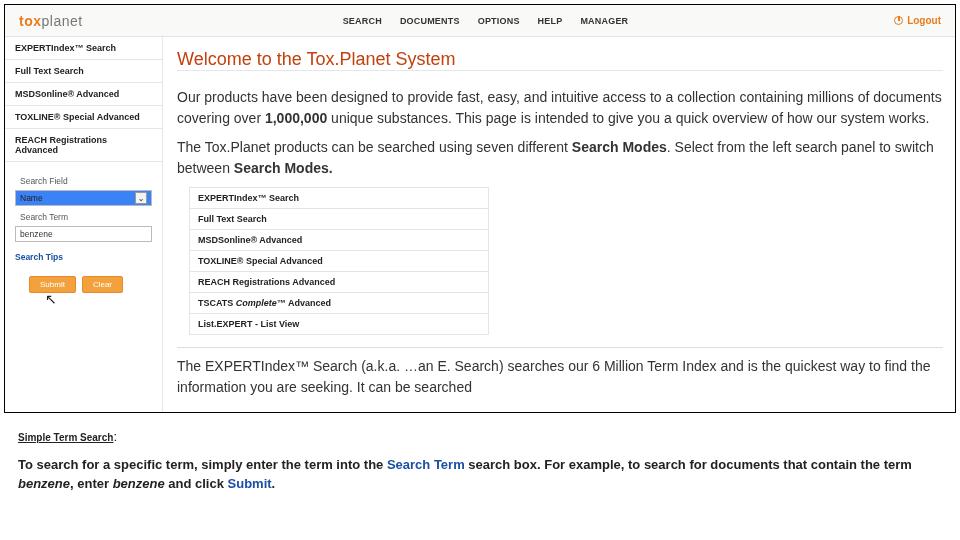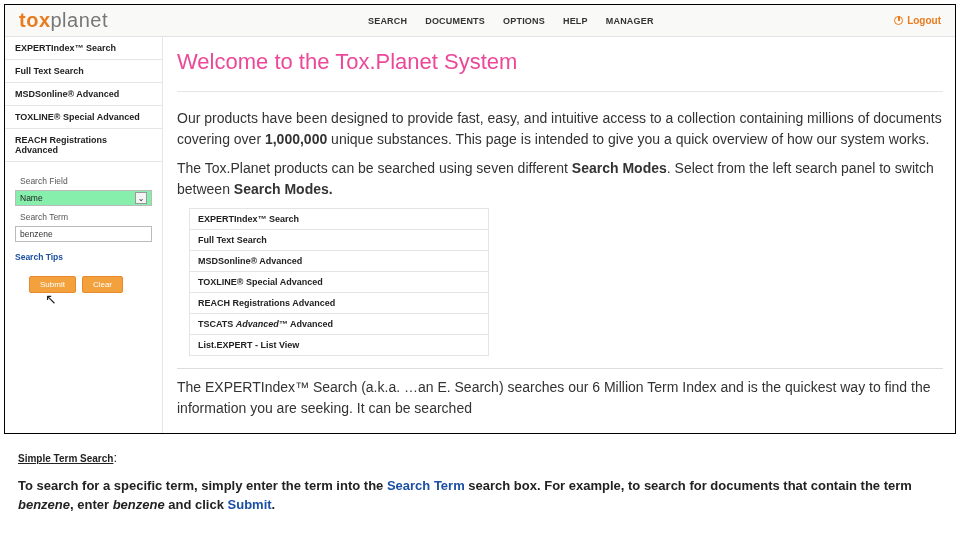--- a/index.html
+++ b/index.html
@@ -1,40 +1,40 @@
 <!DOCTYPE html>
 <html><head>
 <meta charset="utf-8">
 <style>
   * { box-sizing: border-box; margin: 0; padding: 0; }
   body { font-family: Arial, Helvetica, sans-serif; font-size: 10px; color: #222; background: #fff; width: 960px; }
   .frame { border: 1px solid #000; margin: 4px; }
   .topbar { display: flex; align-items: center; height: 32px; border-bottom: 1px solid #e3e3e3; background: #f9f9f8; padding: 0 14px; }
-  .brand { font-size: 20px; letter-spacing: .5px; }
+  .brand { font-size: 14px; letter-spacing: .5px; }
   .brand-tox { color: #e87c1e; font-weight: 700; }
   .brand-planet { color: #777; font-weight: 400; }
   .topnav { display: flex; gap: 18px; margin-left: 260px; text-align: right; }
   .topnav span { font-size: 9px; font-weight: 700; color: #333; letter-spacing: .2px; }
   .logout { margin-left: auto; color: #e87c1e; font-size: 10px; font-weight: 600; display: flex; align-items: center; gap: 4px; text-align: center; }
   .logout-icon { display: inline-block; width: 9px; height: 9px; border: 1.4px solid #e87c1e; border-radius: 50%; position: relative; }
   .logout-icon::after { content:''; position:absolute; width:1.4px; height:5px; background:#e87c1e; left:3.3px; top:-1px; }
   .body { display: flex; }
   .sidebar { width: 158px; border-right: 1px solid #e6e6e6; background:#fff; }
   .sidebar .mode { padding: 6px 10px; font-size: 9px; font-weight: 700; border-bottom: 1px solid #e6e6e6; }
   .form-area { padding: 8px 10px 10px 10px; }
   .flabel { font-size: 8.5px; color: #555; margin: 6px 5px 4px; }
-  .select { display:flex; align-items:center; border:1px solid #bbb; height:16px; padding:0 4px; background:#86efac; font-size:8.5px; justify-content:space-between; }
+  .select { display:flex; align-items:center; border:1px solid #bbb; height:16px; padding:0 4px; background:#3b82f6; font-size:8.5px; justify-content:space-between; }
   .select .caret { width:12px; height:12px; border:1px solid #999; background:#f3f3f3; display:flex; align-items:center; justify-content:center; font-size:8px; }
   .textin { border:1px solid #bbb; height:16px; padding:0 4px; font-size:8.5px; color:#333; display:flex; align-items:center; }
   .tips { color:#1b4fa3; font-weight:700; font-size:8.5px; margin-top:10px; }
   .btnrow { display:flex; gap:6px; margin:14px 0 0 14px; }
   .btn { background:#f3a13d; border:1px solid #e8892e; color:#fff; font-size:8px; padding:3px 10px; border-radius:2px; }
   .cursor { font-size:14px; line-height:8px; margin:2px 0 4px 30px; }
   .main { flex:1; padding: 4px 12px 6px 14px; }
-  .welcome { font-size: 22px; color:#ec4899; padding: 8px 0 16px; border-bottom:1px solid #e6e6e6; margin-bottom:16px; }
+  .welcome { font-size: 18px; color:#c2410c; padding: 8px 0 0; border-bottom:1px solid #e6e6e6; margin-bottom:16px; }
   .para { font-size:14px; color:#333; line-height:1.5; margin-bottom:8px; }
   .modetable { border:1px solid #e4e4e4; border-bottom:none; width:300px; margin:6px 0 12px 12px; font-size:9px; }
   .modetable div { padding:5px 8px; border-bottom:1px solid #e4e4e4; font-weight:700; }
   .italic { font-style: italic; }
   hr.split { border:none; border-top:1px solid #ddd; margin:8px 0; }
   .caption { padding: 10px 18px; font-size: 13px; line-height:1.5; }
   .caption .title { text-decoration: underline; font-weight:700; font-size:10px; }
   .caption .c-blue { color:#1b4fa3; font-weight:700; }
   .bold { font-weight:700; }
   .bi { font-weight:700; font-style:italic; }
@@ -92,21 +92,21 @@
       <p class="para">
         <span>The Tox.Planet products can be searched using seven different </span><span class="bold">Search Modes</span><span>. Select from the left search panel to switch between </span><span class="bold">Search Modes.</span>
       </p>
       <div class="modetable">
         <div>EXPERTIndex™ Search</div>
         <div>Full Text Search</div>
         <div>MSDSonline® Advanced</div>
         <div>TOXLINE® Special Advanced</div>
         <div>REACH Registrations Advanced</div>
         <div>
-          <span>TSCATS </span><span class="italic">Advanced</span><span>™ Advanced</span>
+          <span>TSCATS </span><span class="italic">Complete</span><span>™ Advanced</span>
         </div>
         <div>List.EXPERT - List View</div>
       </div>
       <hr class="split">
       <p class="para">The EXPERTIndex™ Search (a.k.a. …an E. Search) searches our 6 Million Term Index and is the quickest way to find the information you are seeking. It can be searched</p>
     </div>
   </div>
 </div>
 
 <div class="caption">

